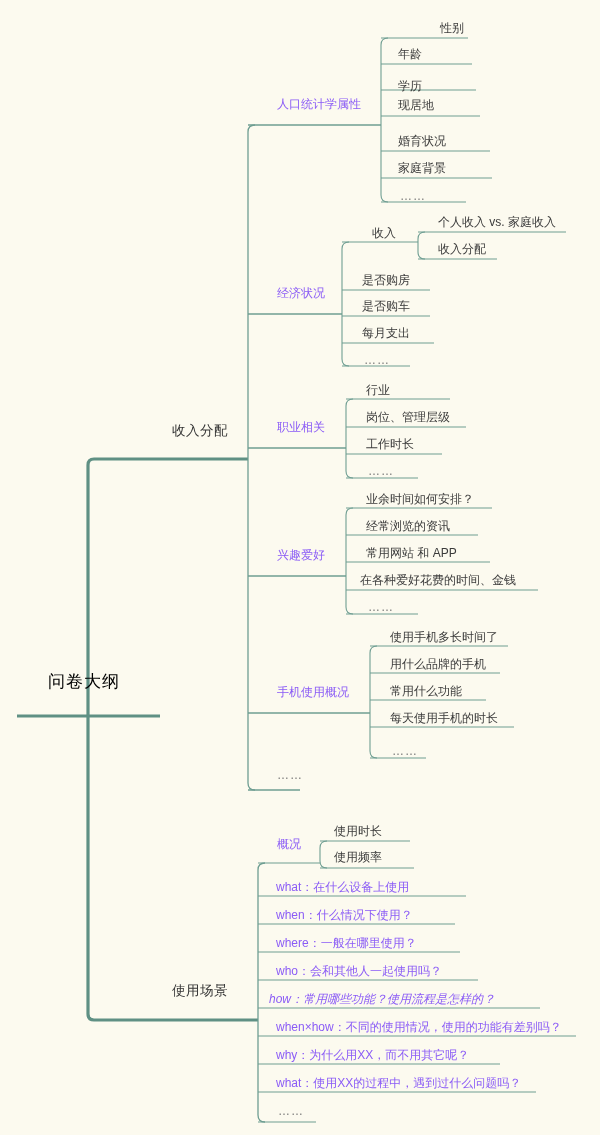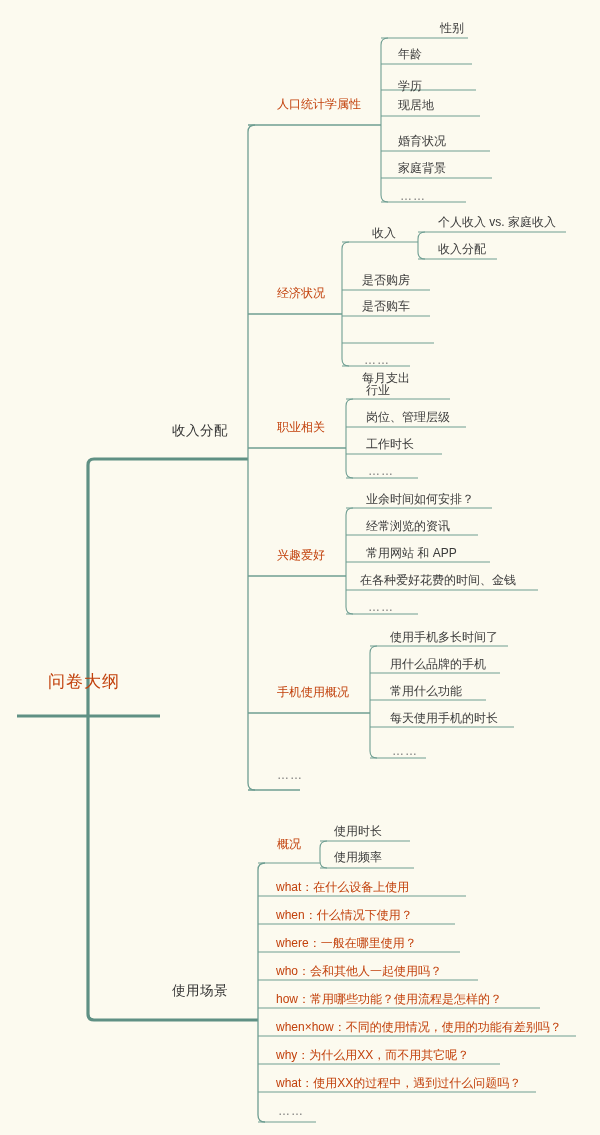--- a/index.html
+++ b/index.html
@@ -28,31 +28,31 @@
     pointer-events: none;
   }
   .node {
     position: absolute;
     white-space: nowrap;
     color: #3a3a3a;
     line-height: 1.1;
   }
   .node.root {
     font-size: 17px;
-    color: #c2410c;
+    color: #000000;
     letter-spacing: 1px;
   }
   .node.lvl1 {
     font-size: 13.5px;
     color: #353535;
     letter-spacing: 0.5px;
   }
   .node.lvl2 {
     font-size: 12px;
-    color: #c2410c;
+    color: #8b5cf6;
   }
   .node.lvl3 {
     font-size: 12px;
     color: #3b3b3b;
   }
   .node.lvl4 {
     font-size: 12px;
     color: #3b3b3b;
   }
   .node.dots {
@@ -141,21 +141,21 @@
   <div class="node lvl3" style="left:398px; top:135px;">婚育状况</div>
   <div class="node lvl3" style="left:398px; top:162px;">家庭背景</div>
   <div class="node lvl3 dots" style="left:400px; top:190px;">……</div>
 
   <div class="node lvl2" style="left:277px; top:287px;">经济状况</div>
   <div class="node lvl3" style="left:372px; top:227px;">收入</div>
   <div class="node lvl4" style="left:438px; top:216px;">个人收入 vs. 家庭收入</div>
   <div class="node lvl4" style="left:438px; top:243px;text-align:right;">收入分配</div>
   <div class="node lvl3" style="left:362px; top:274px;">是否购房</div>
   <div class="node lvl3" style="left:362px; top:300px;">是否购车</div>
-  <div class="node lvl3" style="left:362px; top:327px;margin-top:45px;">每月支出</div>
+  <div class="node lvl3" style="left:362px; top:327px;">每月支出</div>
   <div class="node lvl3 dots" style="left:364px; top:354px;">……</div>
 
   <div class="node lvl2" style="left:277px; top:421px;">职业相关</div>
   <div class="node lvl3" style="left:366px; top:384px;">行业</div>
   <div class="node lvl3" style="left:366px; top:411px;">岗位、管理层级</div>
   <div class="node lvl3" style="left:366px; top:438px;">工作时长</div>
   <div class="node lvl3 dots" style="left:368px; top:465px;">……</div>
 
   <div class="node lvl2" style="left:277px; top:549px;">兴趣爱好</div>
   <div class="node lvl3" style="left:366px; top:493px;">业余时间如何安排？</div>
@@ -176,19 +176,19 @@
   <div class="node lvl1" style="left:172px; top:984px;">使用场景</div>
 
   <div class="node lvl2" style="left:277px; top:838px;">概况</div>
   <div class="node lvl3" style="left:334px; top:825px;">使用时长</div>
   <div class="node lvl3" style="left:334px; top:851px;">使用频率</div>
 
   <div class="node lvl2" style="left:276px; top:881px;">what：在什么设备上使用</div>
   <div class="node lvl2" style="left:276px; top:909px;">when：什么情况下使用？</div>
   <div class="node lvl2" style="left:276px; top:937px;">where：一般在哪里使用？</div>
   <div class="node lvl2" style="left:276px; top:965px;">who：会和其他人一起使用吗？</div>
-  <div class="node lvl2" style="left:276px; top:993px;">how：常用哪些功能？使用流程是怎样的？</div>
+  <div class="node lvl2" style="left:269px; top:993px;font-style:italic;">how：常用哪些功能？使用流程是怎样的？</div>
   <div class="node lvl2" style="left:276px; top:1021px;">when×how：不同的使用情况，使用的功能有差别吗？</div>
   <div class="node lvl2" style="left:276px; top:1049px;">why：为什么用XX，而不用其它呢？</div>
   <div class="node lvl2" style="left:276px; top:1077px;">what：使用XX的过程中，遇到过什么问题吗？</div>
   <div class="node lvl2 dots" style="left:278px; top:1105px;">……</div>
 
 </div>
 
 </body></html>

